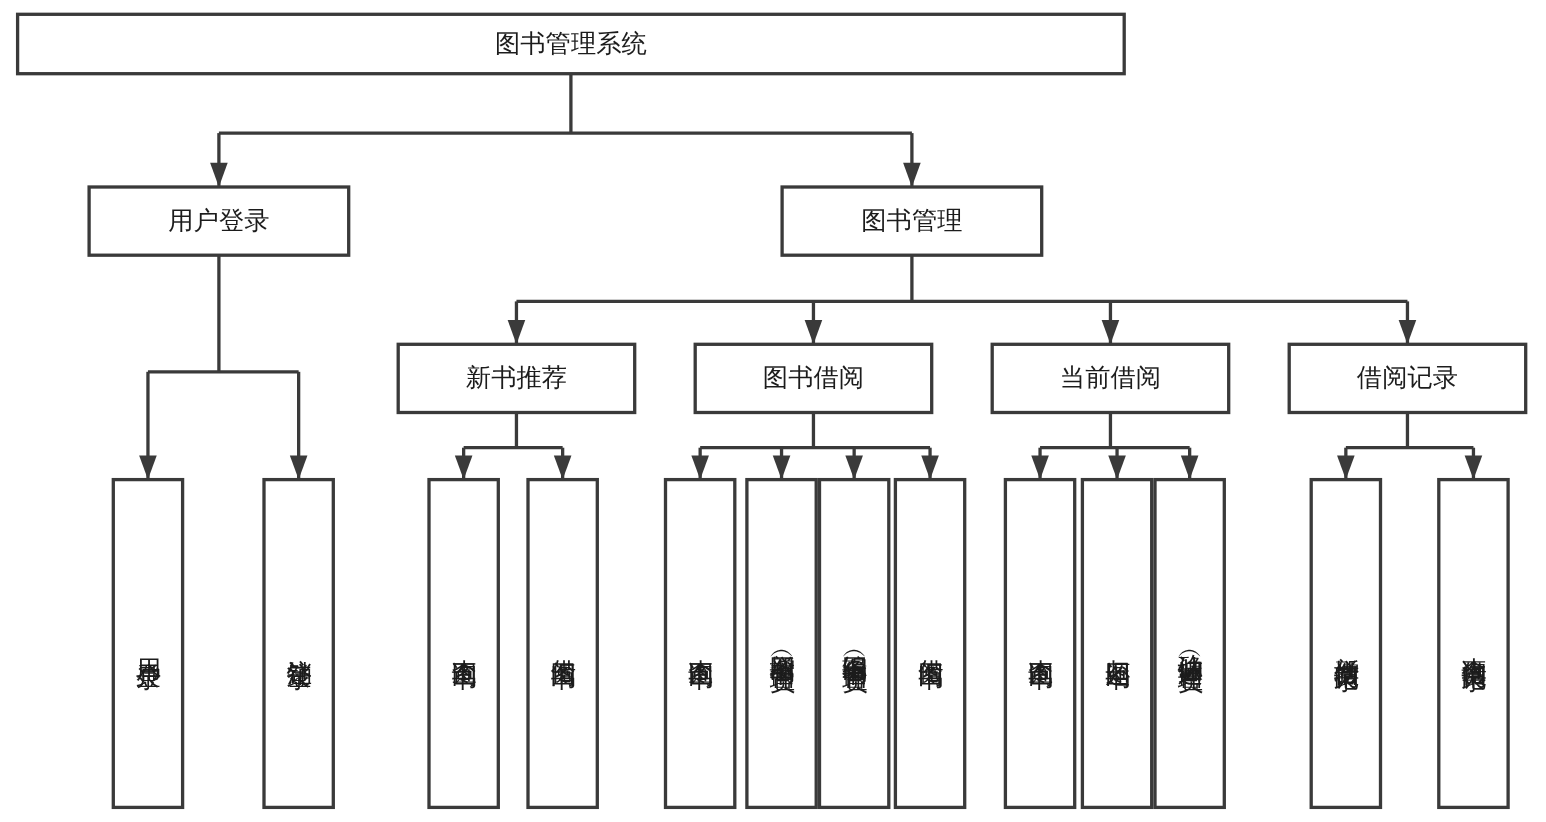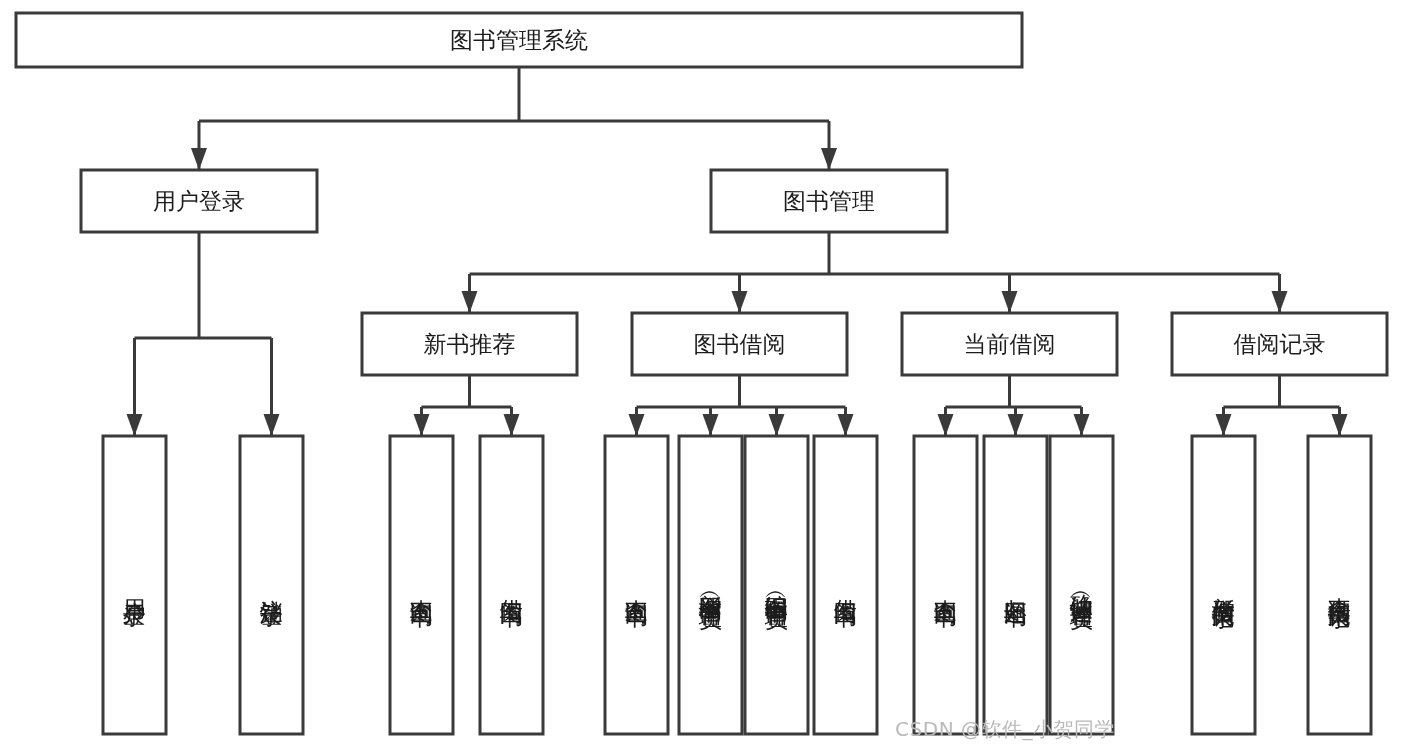--- a/index.html
+++ b/index.html
@@ -175,14 +175,13 @@
       <div class="leaf-label" style="left: 605px; top: 436px; width: 63px; height: 298px;">查询图书</div>
       <div class="leaf-label" style="left: 679px; top: 436px; width: 63px; height: 298px;">新增图书（管理员）</div>
       <div class="leaf-label" style="left: 745px; top: 436px; width: 63px; height: 298px;">编辑图书（管理员）</div>
       <div class="leaf-label" style="left: 814px; top: 436px; width: 63px; height: 298px;">借阅图书</div>
       <div class="leaf-label" style="left: 914px; top: 436px; width: 63px; height: 298px;">查询图书</div>
       <div class="leaf-label" style="left: 984px; top: 436px; width: 63px; height: 298px;">归还图书</div>
       <div class="leaf-label" style="left: 1050px; top: 436px; width: 63px; height: 298px;">确认归还（管理员）</div>
       <div class="leaf-label" style="left: 1192px; top: 436px; width: 63px; height: 298px;">新增借阅记录</div>
       <div class="leaf-label" style="left: 1308px; top: 436px; width: 63px; height: 298px;">查询借阅记录</div>
     </div>
-  <div class="watermark">CSDN @软件_小贺同学</div>
 </div>
 
 </body></html>

